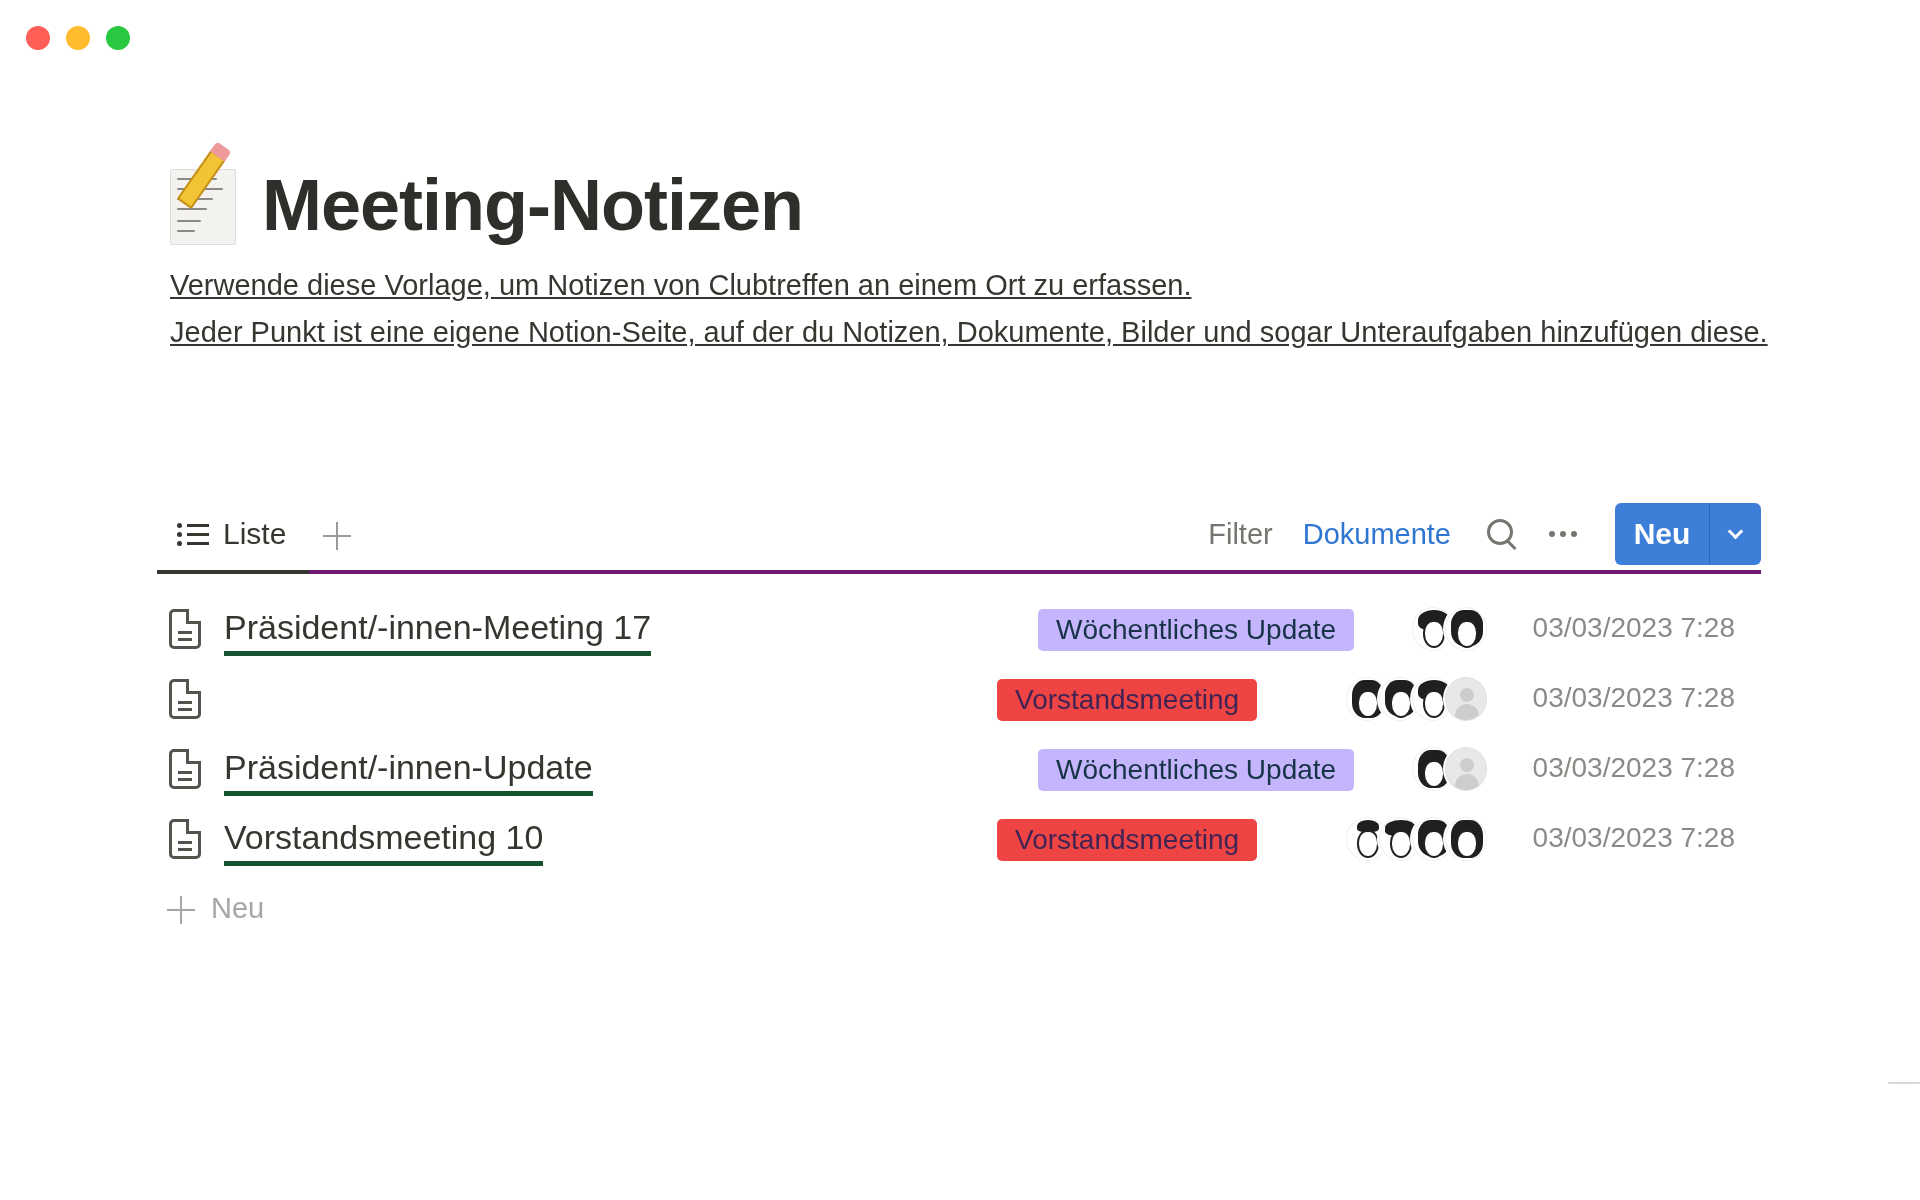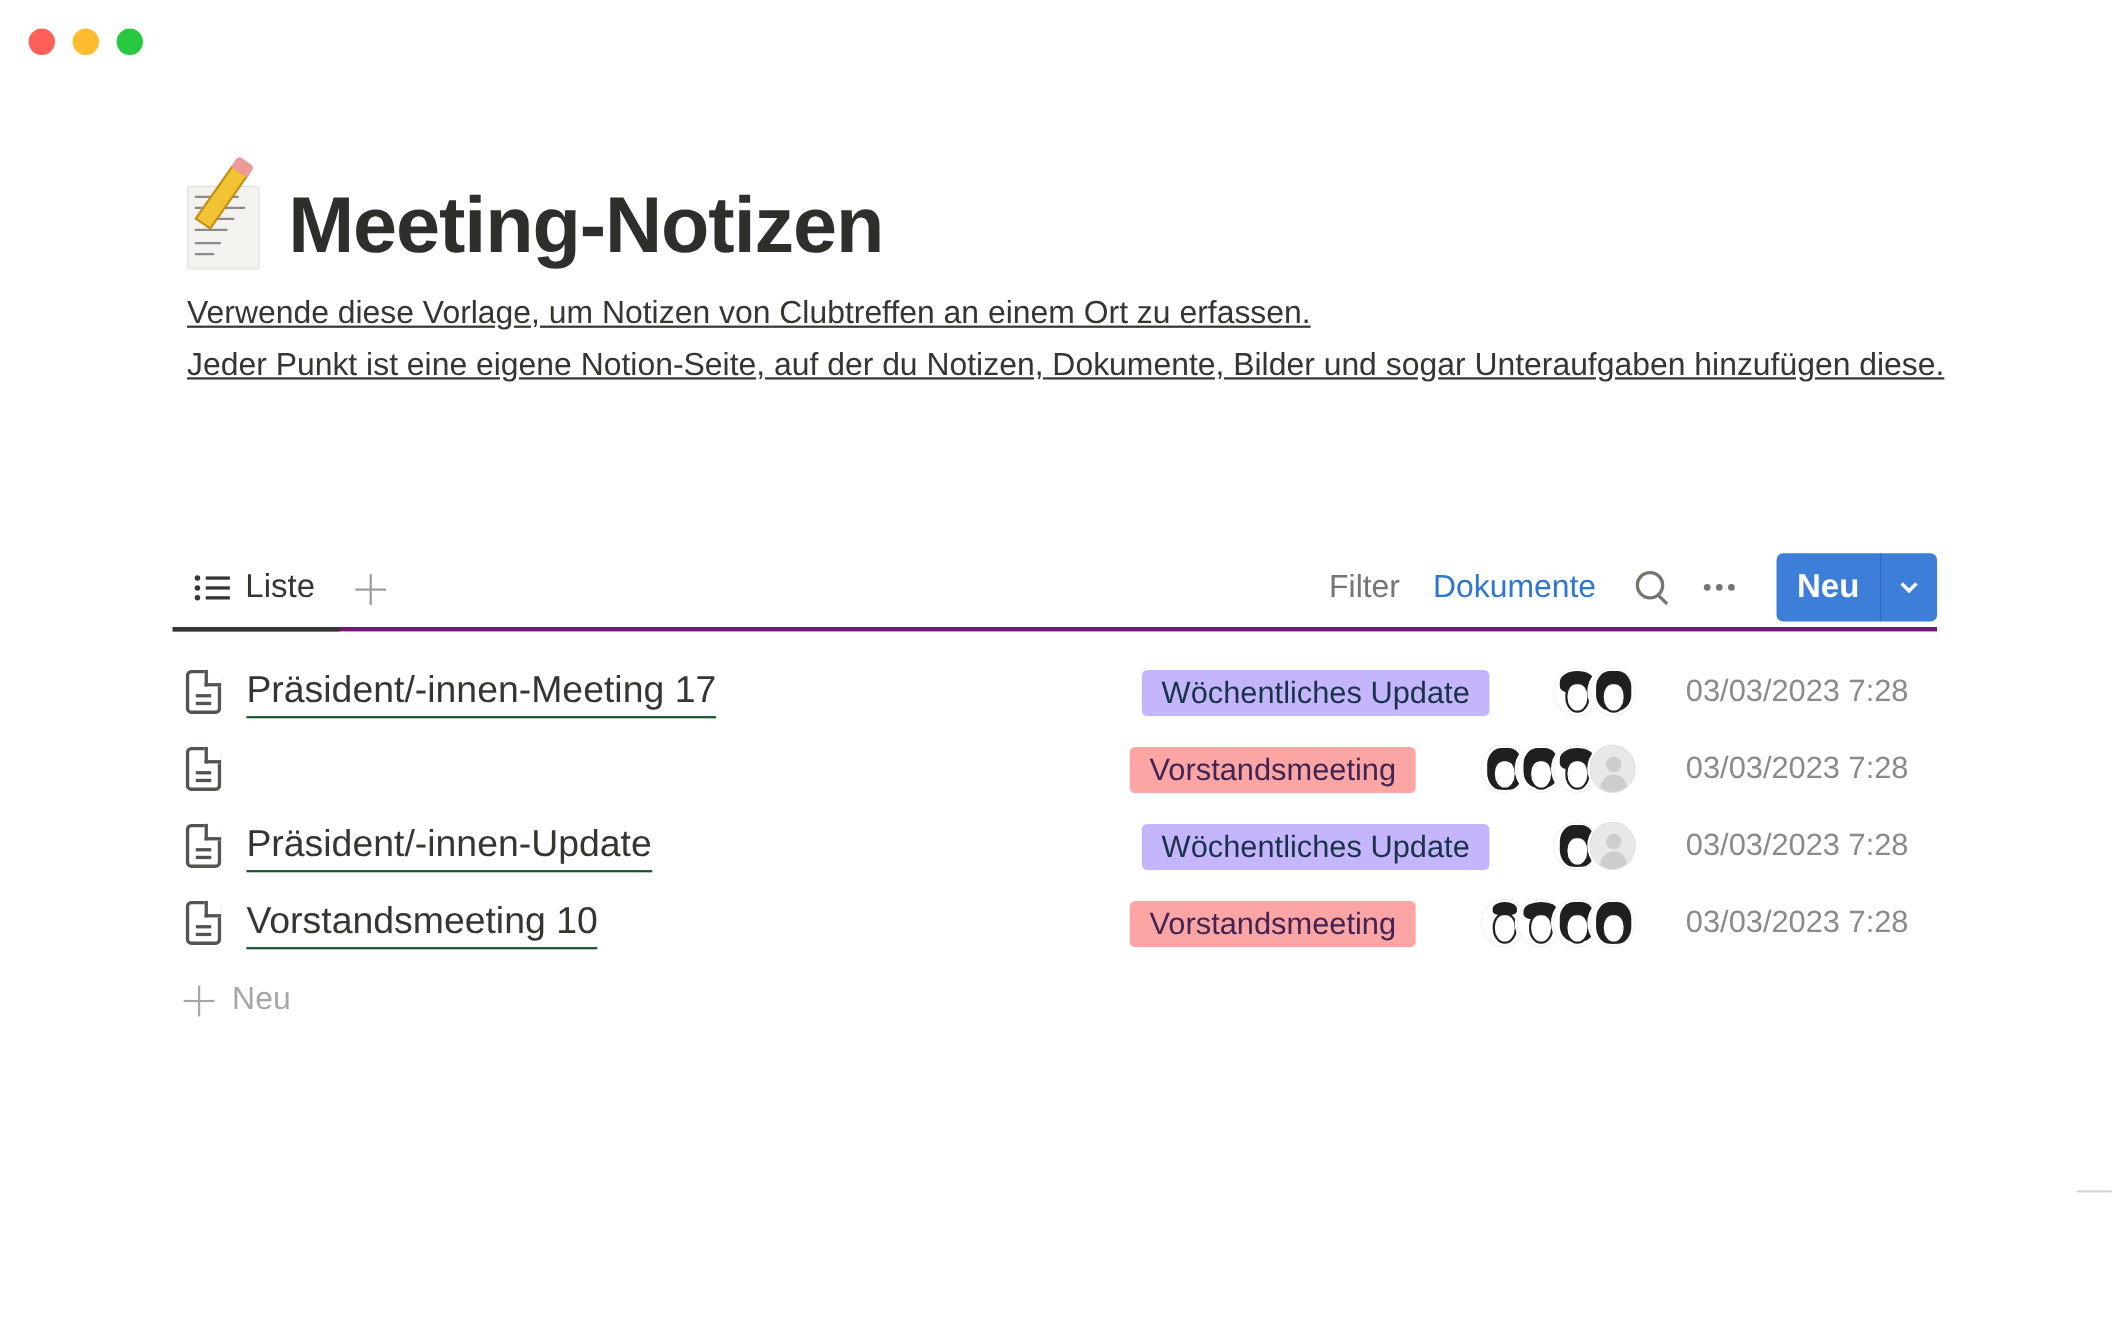--- a/index.html
+++ b/index.html
@@ -47,25 +47,25 @@
   .neu-btn { margin-left: 38px; display: flex; height: 62px; border-radius: 6px; overflow: hidden; background: #3d7fd8; cursor: pointer; }
   .neu-main { width: 94px; display: flex; align-items: center; justify-content: center; color: #fff; font-size: 30px; font-weight: 600; }
   .neu-arrow { width: 52px; border-left: 1px solid #2e68b8; display: flex; align-items: center; justify-content: center; }
   .chev { width: 11px; height: 11px; border-right: 3px solid #fff; border-bottom: 3px solid #fff; transform: rotate(45deg); margin-top: -6px; }
 
   .rows { position: absolute; left: 157px; top: 594px; width: 1604px; }
   .row { height: 70px; position: relative; display: flex; align-items: center; cursor: pointer; }
   .doc-icon { position: absolute; left: 12px; top: 15px; width: 32px; height: 40px; border: 3px solid #55534e; border-radius: 5px; }
   .doc-icon::before { content: ""; position: absolute; right: -3px; top: -3px; width: 12px; height: 12px; background: #fff; border-left: 3px solid #55534e; border-bottom: 3px solid #55534e; }
   .doc-icon i { position: absolute; left: 6px; width: 14px; height: 3px; background: #55534e; }
-  .row-title { position: absolute; left: 67px; top: 14px; font-size: 34px; font-weight: 500; color: #37352f; padding-bottom: 4px; border-bottom: 2px solid #14532d; white-space: nowrap; }
+  .row-title { position: absolute; left: 67px; top: 14px; font-size: 34px; font-weight: 500; color: #37352f; padding-bottom: 4px; border-bottom: 5px solid #14532d; white-space: nowrap; }
 
   .tag { position: absolute; top: 15px; height: 42px; padding: 0 18px; border-radius: 5px; font-size: 28px; line-height: 42px; white-space: nowrap; }
   .tag-weekly { background: #c4b5fd; color: #183347; left: 881px; }
-  .tag-board { background: #fca5a5; color: #412454; left: 870px; }
+  .tag-board { background: #ef4444; color: #412454; left: 840px; }
 
   .avatars { position: absolute; top: 13px; height: 44px; display: flex; }
   .av { width: 42px; height: 44px; border-radius: 50%; background: #fff; border: 1px solid #f0f0f0; margin-left: -9px; position: relative; overflow: hidden; box-shadow: 0 0 0 2px #fff; }
   .av:first-child { margin-left: 0; }
   .av .hair { position: absolute; left: 5px; top: 2px; width: 32px; height: 20px; background: #1f1f1f; border-radius: 50% 50% 30% 30%; }
   .av .face { position: absolute; left: 10px; top: 12px; width: 22px; height: 28px; background: #fff; border: 2px solid #222; border-radius: 45% 45% 50% 50%; }
   .av.empty { background: #e8e8e8; border-color: #e0e0e0; }
   .av.empty .ph { position: absolute; left: 14px; top: 10px; width: 14px; height: 14px; background: #cdcdcd; border-radius: 50%; }
   .av.empty .ph2 { position: absolute; left: 9px; top: 26px; width: 24px; height: 16px; background: #cdcdcd; border-radius: 12px 12px 0 0; }
 

